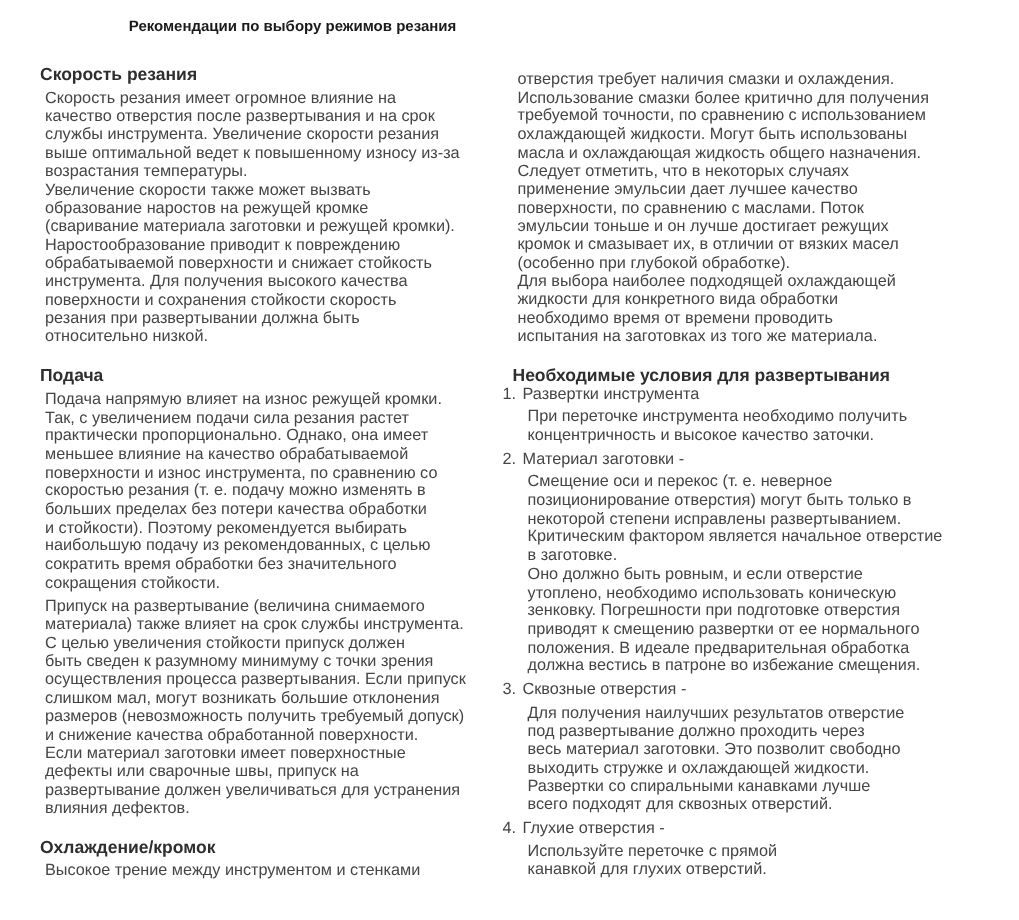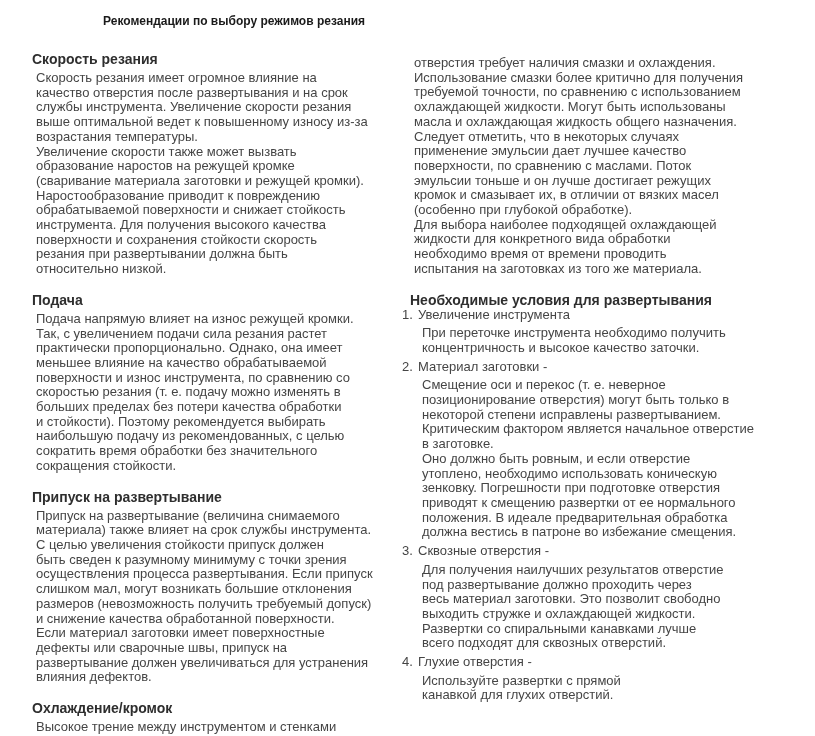--- a/index.html
+++ b/index.html
@@ -121,21 +121,20 @@
 поверхности и износ инструмента, по сравнению со
 скоростью резания (т. е. подачу можно изменять в
 больших пределах без потери качества обработки
 и стойкости). Поэтому рекомендуется выбирать
 наибольшую подачу из рекомендованных, с целью
 сократить время обработки без значительного
 сокращения стойкости.</p>
       </section>
 
       <section>
-        <h2 class="section-heading">Припуск на развертывание</h2>
         <p class="body-text">Припуск на развертывание (величина снимаемого
 материала) также влияет на срок службы инструмента.
 С целью увеличения стойкости припуск должен
 быть сведен к разумному минимуму с точки зрения
 осуществления процесса развертывания. Если припуск
 слишком мал, могут возникать большие отклонения
 размеров (невозможность получить требуемый допуск)
 и снижение качества обработанной поверхности.
 Если материал заготовки имеет поверхностные
 дефекты или сварочные швы, припуск на
@@ -168,21 +167,21 @@
 необходимо время от времени проводить
 испытания на заготовках из того же материала.</p>
 
       <h2 class="section-heading right-heading">Необходимые условия для развертывания</h2>
 
       <ol class="conditions">
 
         <li>
           <span class="item-num">1.</span>
           <div class="item-content">
-            <span class="item-title">Увеличение инструмента</span>
+            <span class="item-title">Развертки инструмента</span>
             <div class="item-body">При переточке инструмента необходимо получить
 концентричность и высокое качество заточки.</div>
           </div>
         </li>
 
         <li>
           <span class="item-num">2.</span>
           <div class="item-content">
             <span class="item-title">Материал заготовки -</span>
             <div class="item-body">Смещение оси и перекос (т. е. неверное
@@ -209,21 +208,21 @@
 выходить стружке и охлаждающей жидкости.
 Развертки со спиральными канавками лучше
 всего подходят для сквозных отверстий.</div>
           </div>
         </li>
 
         <li>
           <span class="item-num">4.</span>
           <div class="item-content">
             <span class="item-title">Глухие отверстия -</span>
-            <div class="item-body">Используйте развертки с прямой
+            <div class="item-body">Используйте переточке с прямой
 канавкой для глухих отверстий.</div>
           </div>
         </li>
 
       </ol>
 
     </div>
 
   </div>
 

